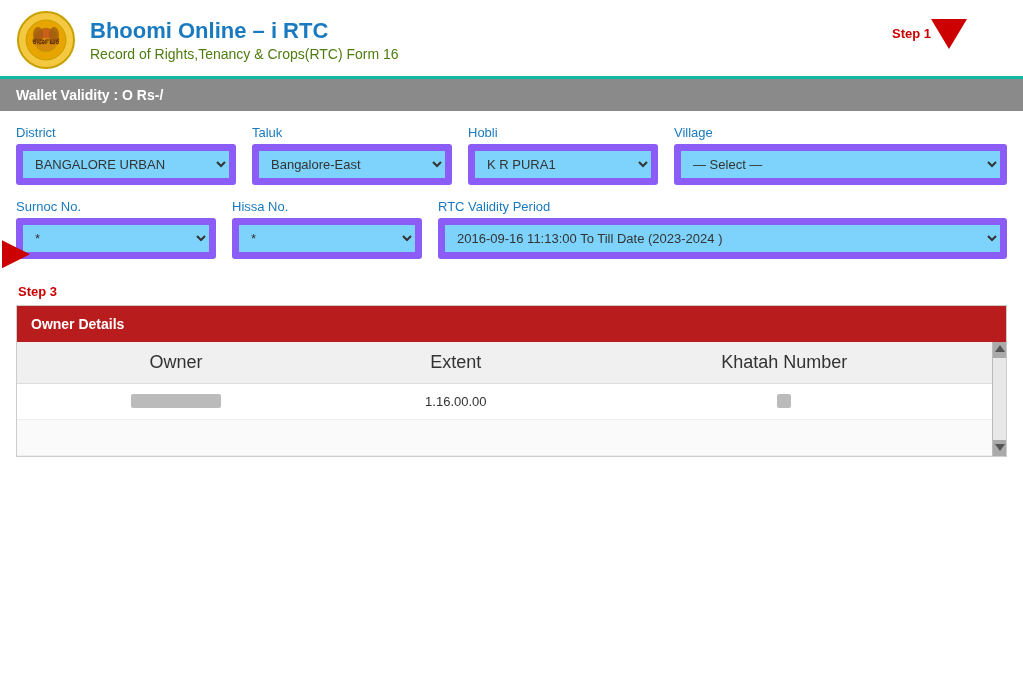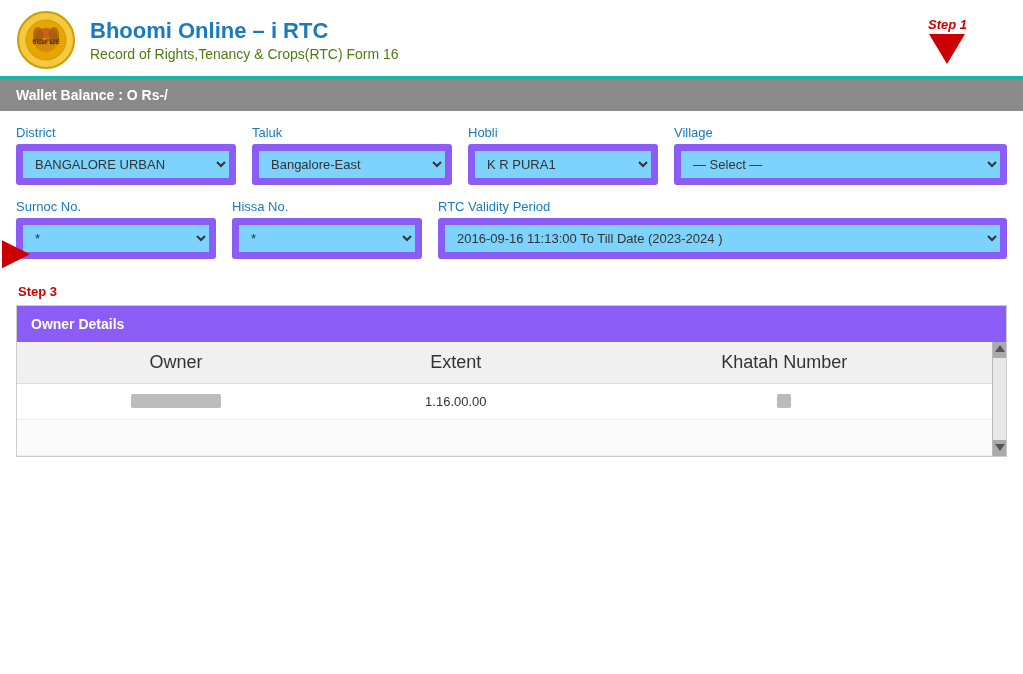--- a/index.html
+++ b/index.html
@@ -28,21 +28,21 @@
     .form-group.village { min-width: 200px; flex: 1; }
     .form-group.surnoc { min-width: 200px; }
     .form-group.hissa { min-width: 190px; }
     .form-group.rtc-validity { flex: 1; }
 
     
     .step3-label { color: #cc0000; font-weight: bold; font-size: 13px; margin-bottom: 6px; padding-left: 2px; }
 
     
     .owner-details-container { border: 1px solid #ccc; margin: 0 0 10px 0; position: relative; overflow: hidden; }
-    .owner-details-header { background: #8b5cf6; color: #fff; padding: 10px 14px; font-size: 14px; font-weight: bold; }
+    .owner-details-header { background: #b91c1c; color: #fff; padding: 10px 14px; font-size: 14px; font-weight: bold; }
     .owner-table { width: 100%; border-collapse: collapse; }
     .owner-table th { background: #f0f0f0; padding: 10px 14px; text-align: center; font-weight: normal; font-size: 18px; border-bottom: 1px solid #ddd; }
     .owner-table td { padding: 10px 14px; font-size: 13px; border-bottom: 1px solid #eee; text-align: center; }
     .owner-table tr:nth-child(even) { background: #fafafa; }
     .blurred-box { background: #ccc; color: #ccc; border-radius: 3px; display: inline-block; width: 80px; height: 16px; }
   </style>
 </head>
 <body>
 
 <div class="header">
@@ -59,29 +59,29 @@
       <rect x="26" y="18" width="8" height="10" rx="2" fill="#c0392b" opacity="0.5"></rect>
     </svg>
   </div>
   <div class="header-text">
     <div class="header-title">Bhoomi Online – i RTC</div>
     <div class="header-subtitle">Record of Rights,Tenancy &amp; Crops(RTC) Form 16</div>
   </div>
 </div>
 
 <div style="position:relative; height:0; overflow:visible;">
-  <div style="position:absolute; right:56px; top:-62px; display:flex; flex-direction:column; align-items:center; gap:0;font-style:italic;">
+  <div style="position:absolute; right:56px; top:-62px; display:flex; flex-direction:row; align-items:center; gap:0;">
     <span style="color:#cc0000; font-weight:bold; font-size:13px;">Step 1</span>
 
     <div style="width:0; height:0; border-left:18px solid transparent; border-right:18px solid transparent; border-top:30px solid #cc0000; margin-top:2px;"></div>
   </div>
 </div>
 
 <div class="wallet-bar">
-  <span>Wallet Balance : O Rs-/</span>
+  <span>Wallet Validity : O Rs-/</span>
 </div>
 
 <div class="form-area">
 
   <div class="form-row">
     <div class="form-group district">
       <label>District</label>
       <select>
         <option>BANGALORE URBAN</option>
         <option>MYSORE</option>

